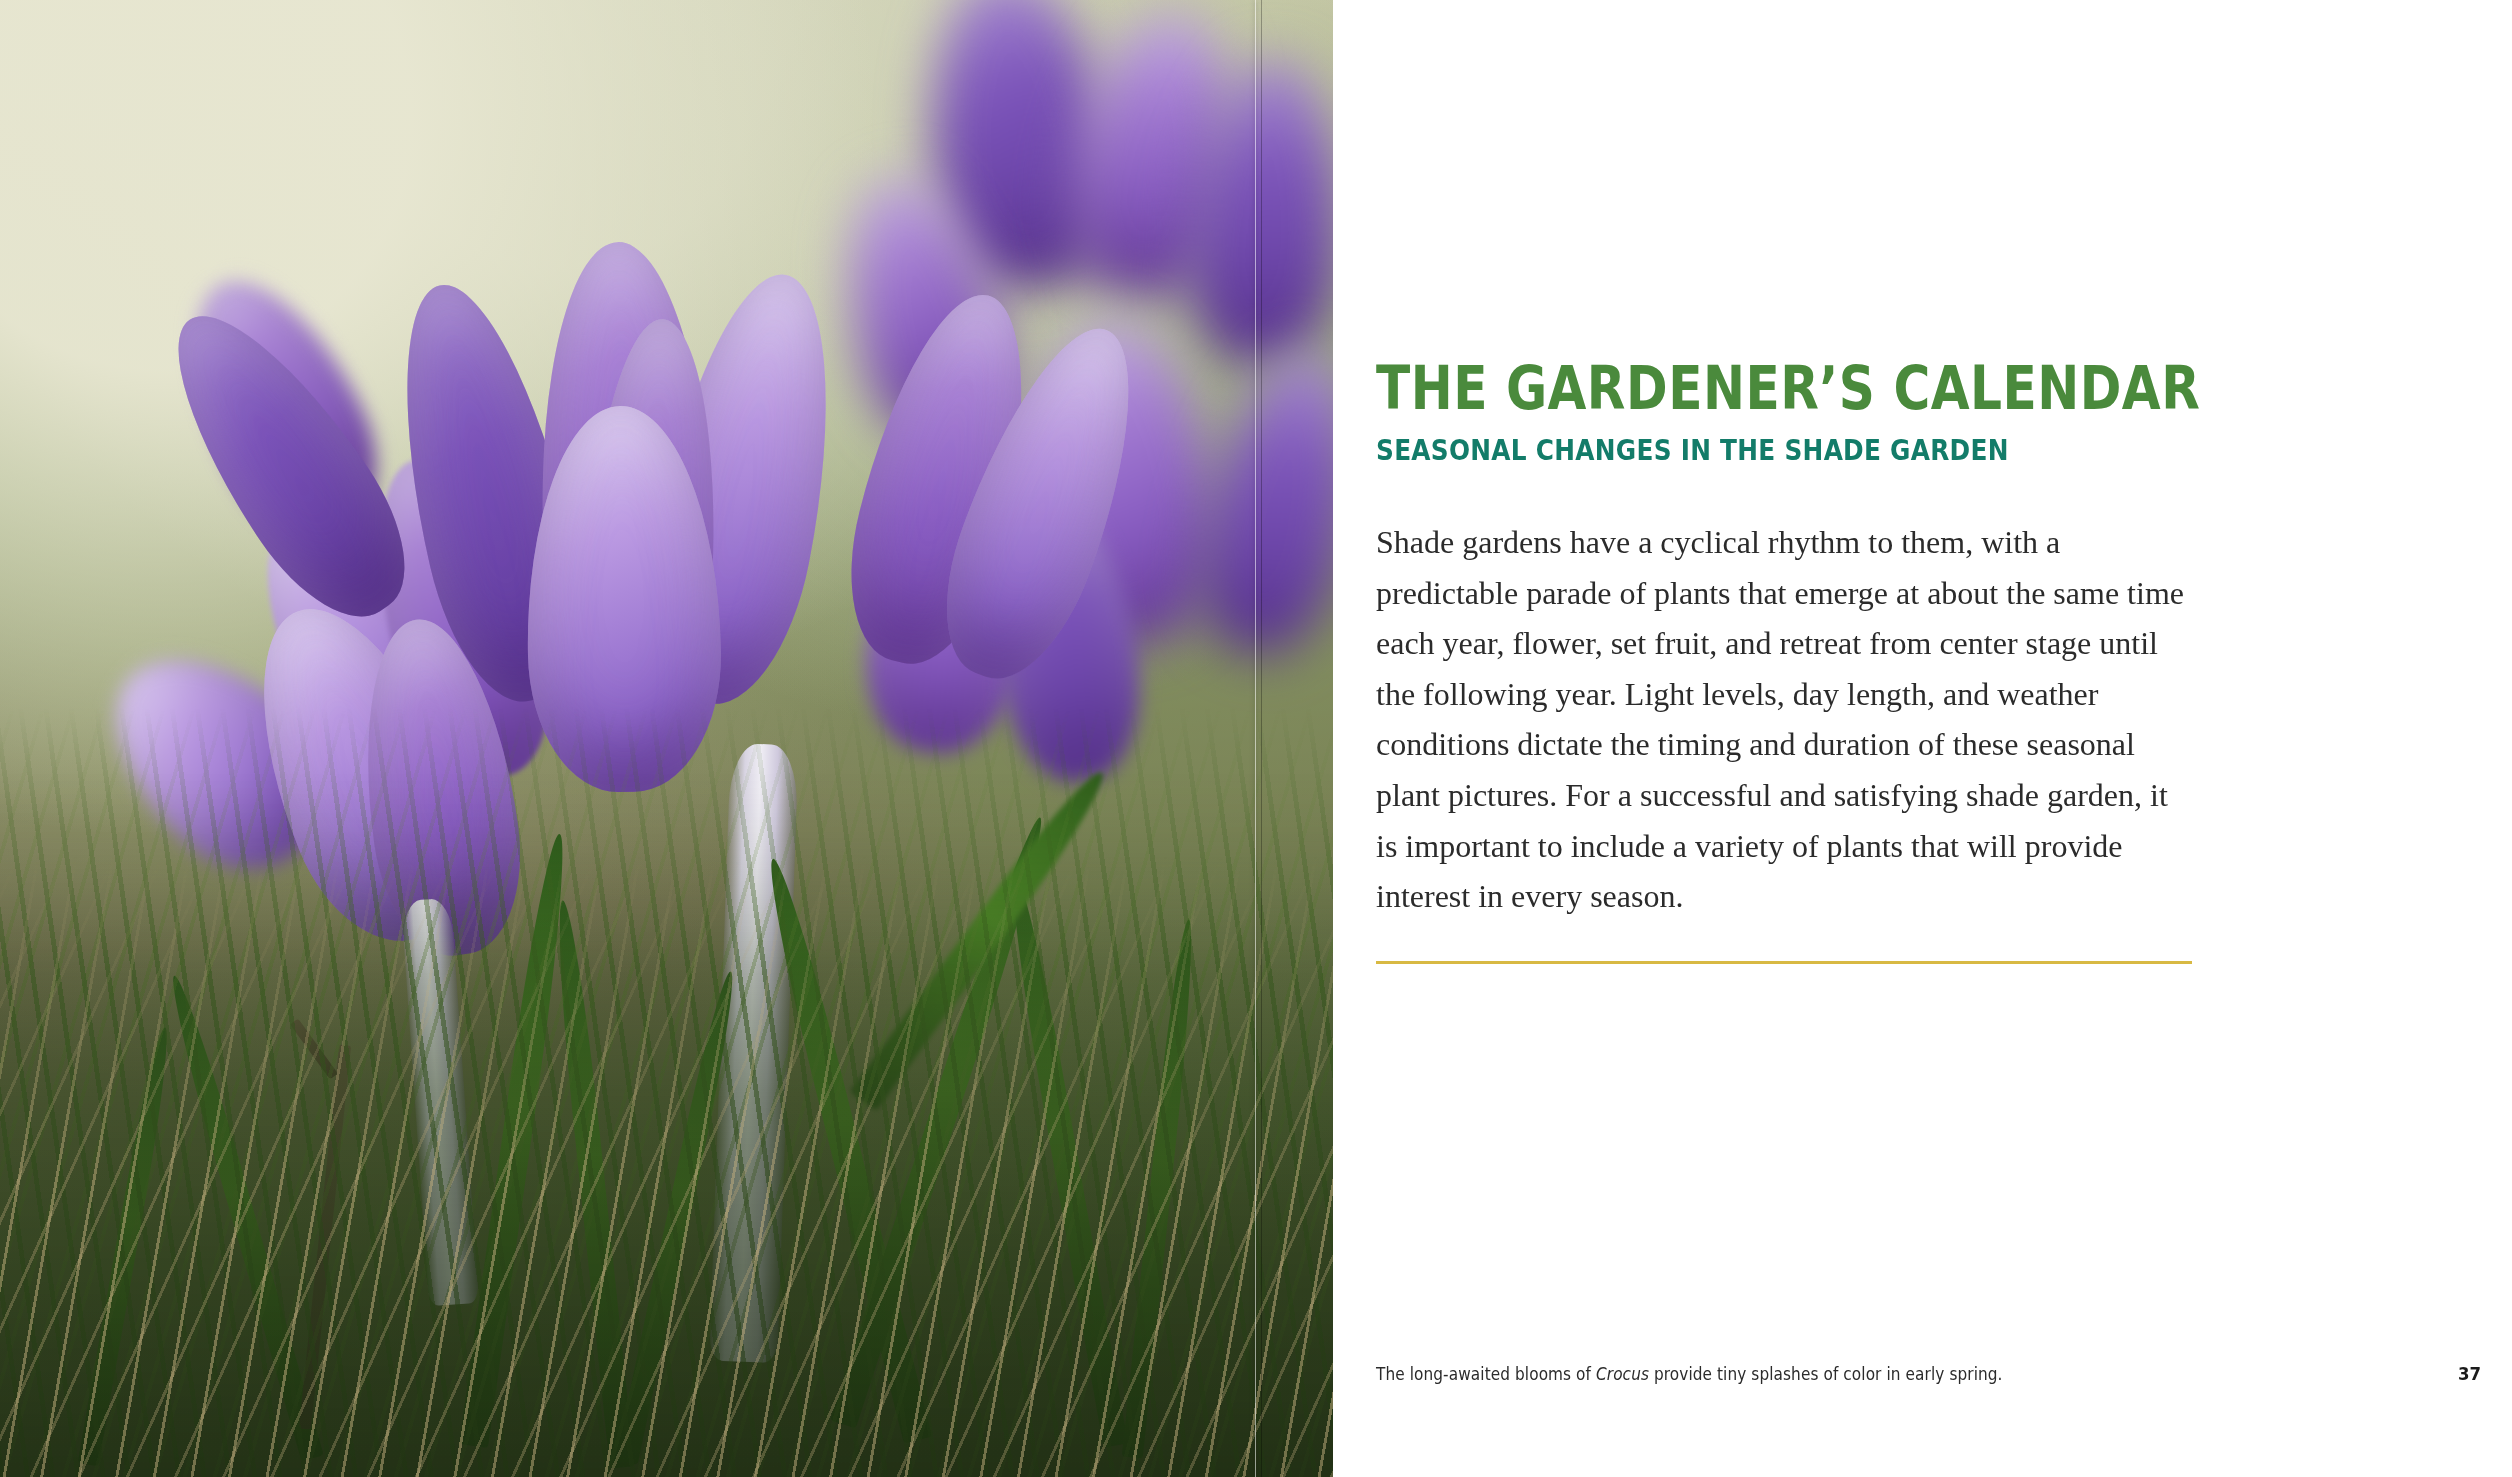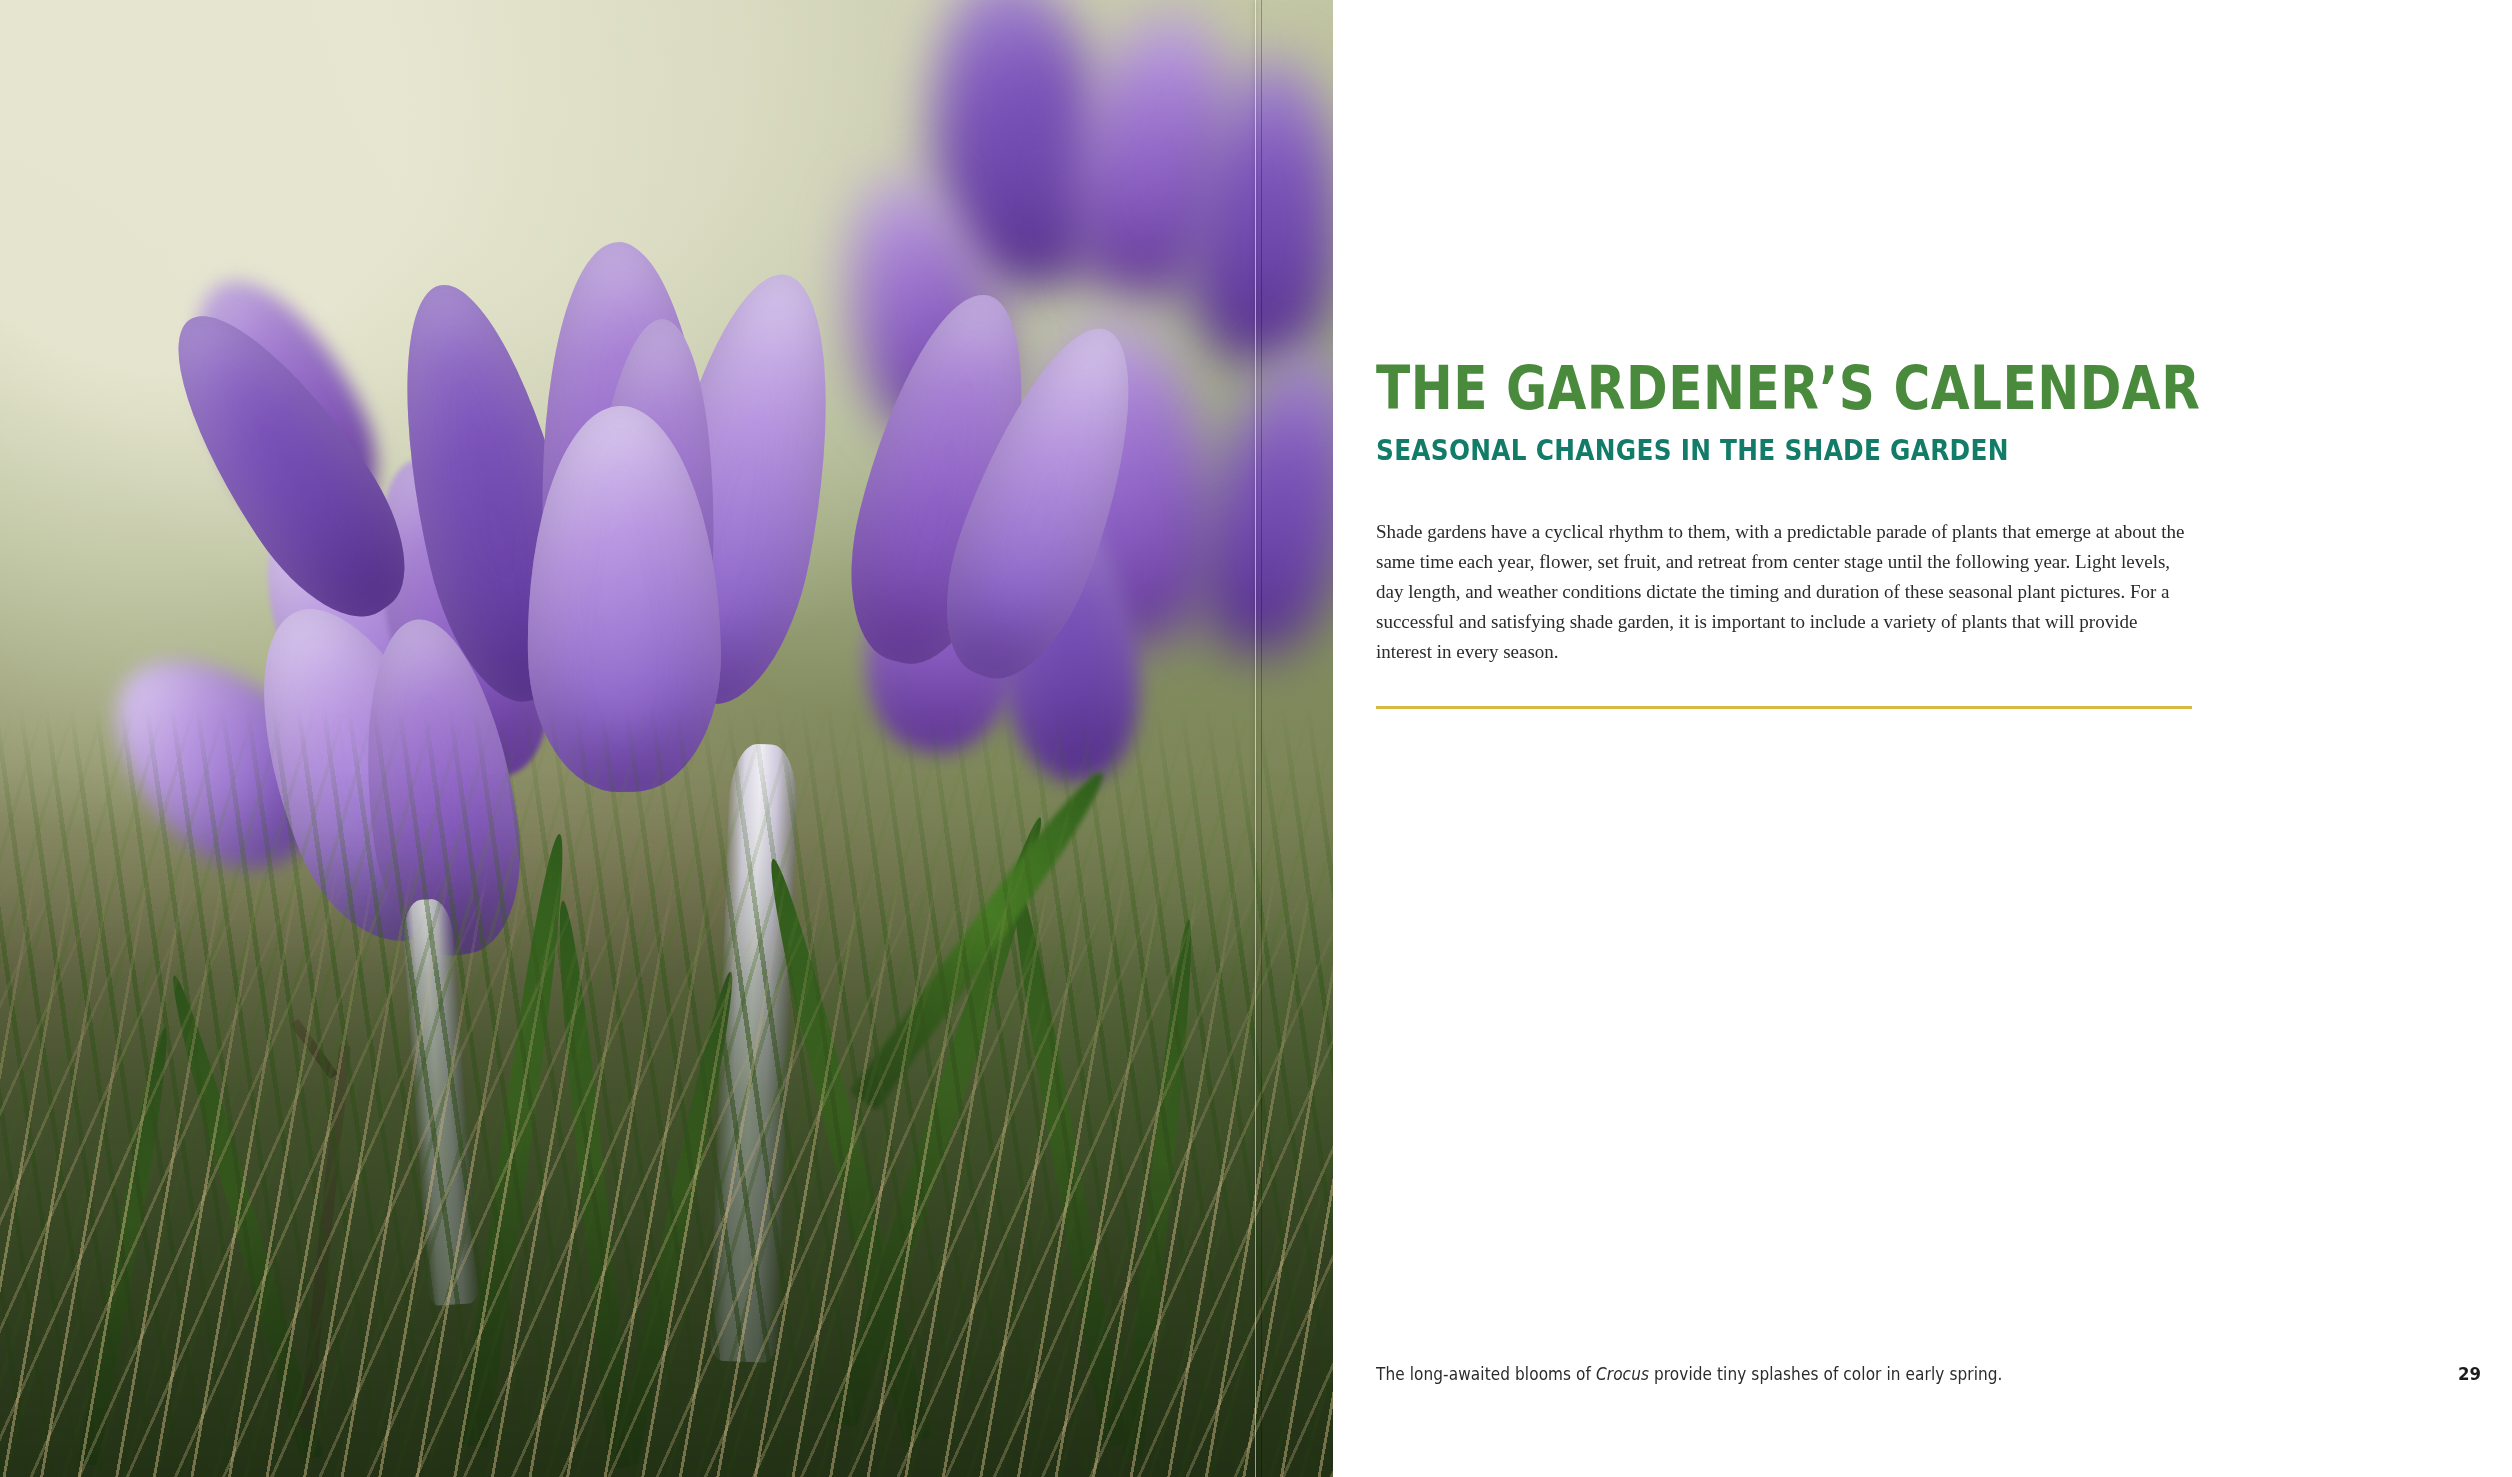--- a/index.html
+++ b/index.html
@@ -141,21 +141,21 @@
     line-height: 1.1;
     letter-spacing: 0.3px;
     color: #137c69;
     margin: 0 0 50px 0;
     white-space: nowrap;
     transform: scaleX(0.95);
     transform-origin: left center;
   }
   .body-copy {
     font-family: "Liberation Serif", serif;
-    font-size: 19px;
+    font-size: 32px;
     line-height: 1.58;
     color: #2b2b2b;
     margin: 0;
   }
   .rule {
     margin-top: 39px;
     width: 100%;
     height: 2.9px;
     background: #d8b943;
   }
@@ -251,18 +251,18 @@
 
     <div class="text-block">
       <h1 class="title">THE GARDENER’S CALENDAR</h1>
       <h2 class="subtitle">SEASONAL CHANGES IN THE SHADE GARDEN</h2>
       <p class="body-copy">Shade gardens have a cyclical rhythm to them, with a predictable parade of plants that emerge at about the same time each year, flower, set fruit, and retreat from center stage until the following year. Light levels, day length, and weather conditions dictate the timing and duration of these seasonal plant pictures. For a successful and satisfying shade garden, it is important to include a variety of plants that will provide interest in every season.</p>
       <div class="rule"></div>
     </div>
 
     <div class="caption-row">
       <div class="caption"><span>The long-awaited blooms of </span><em>Crocus</em><span> provide tiny splashes of color in early spring.</span></div>
-      <div class="folio">29</div>
+      <div class="folio">37</div>
     </div>
 
   </div>
 </div>
 
 
 </body></html>

